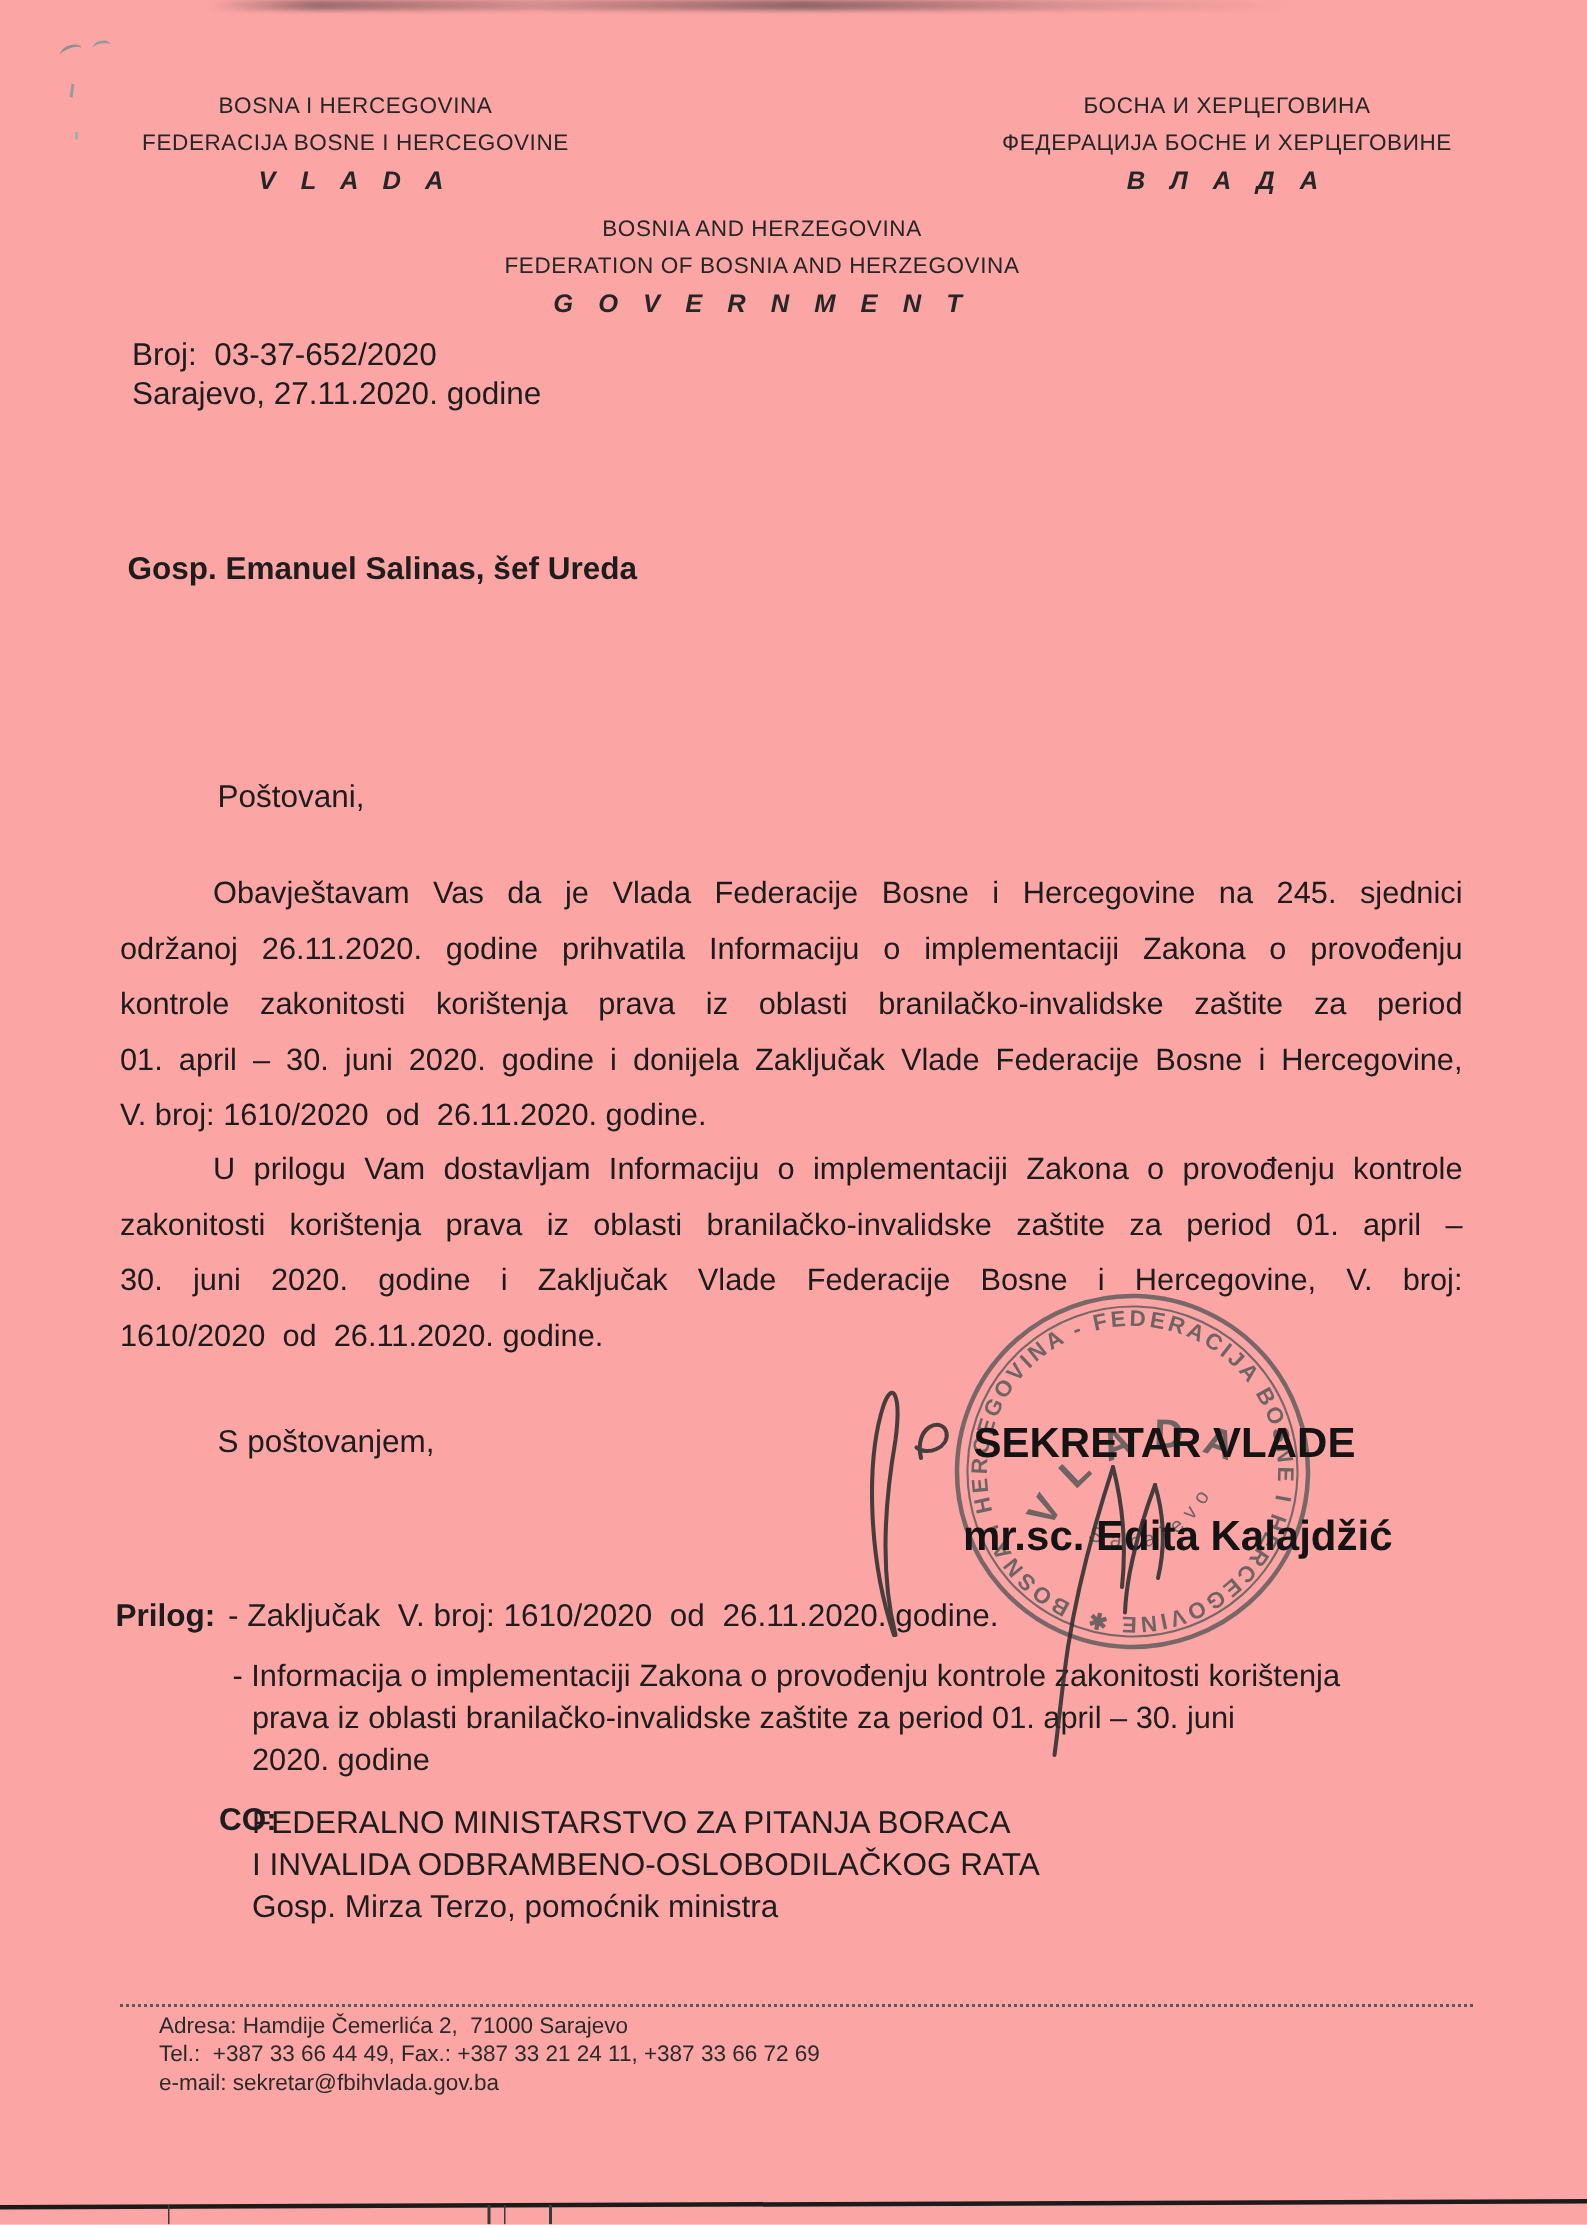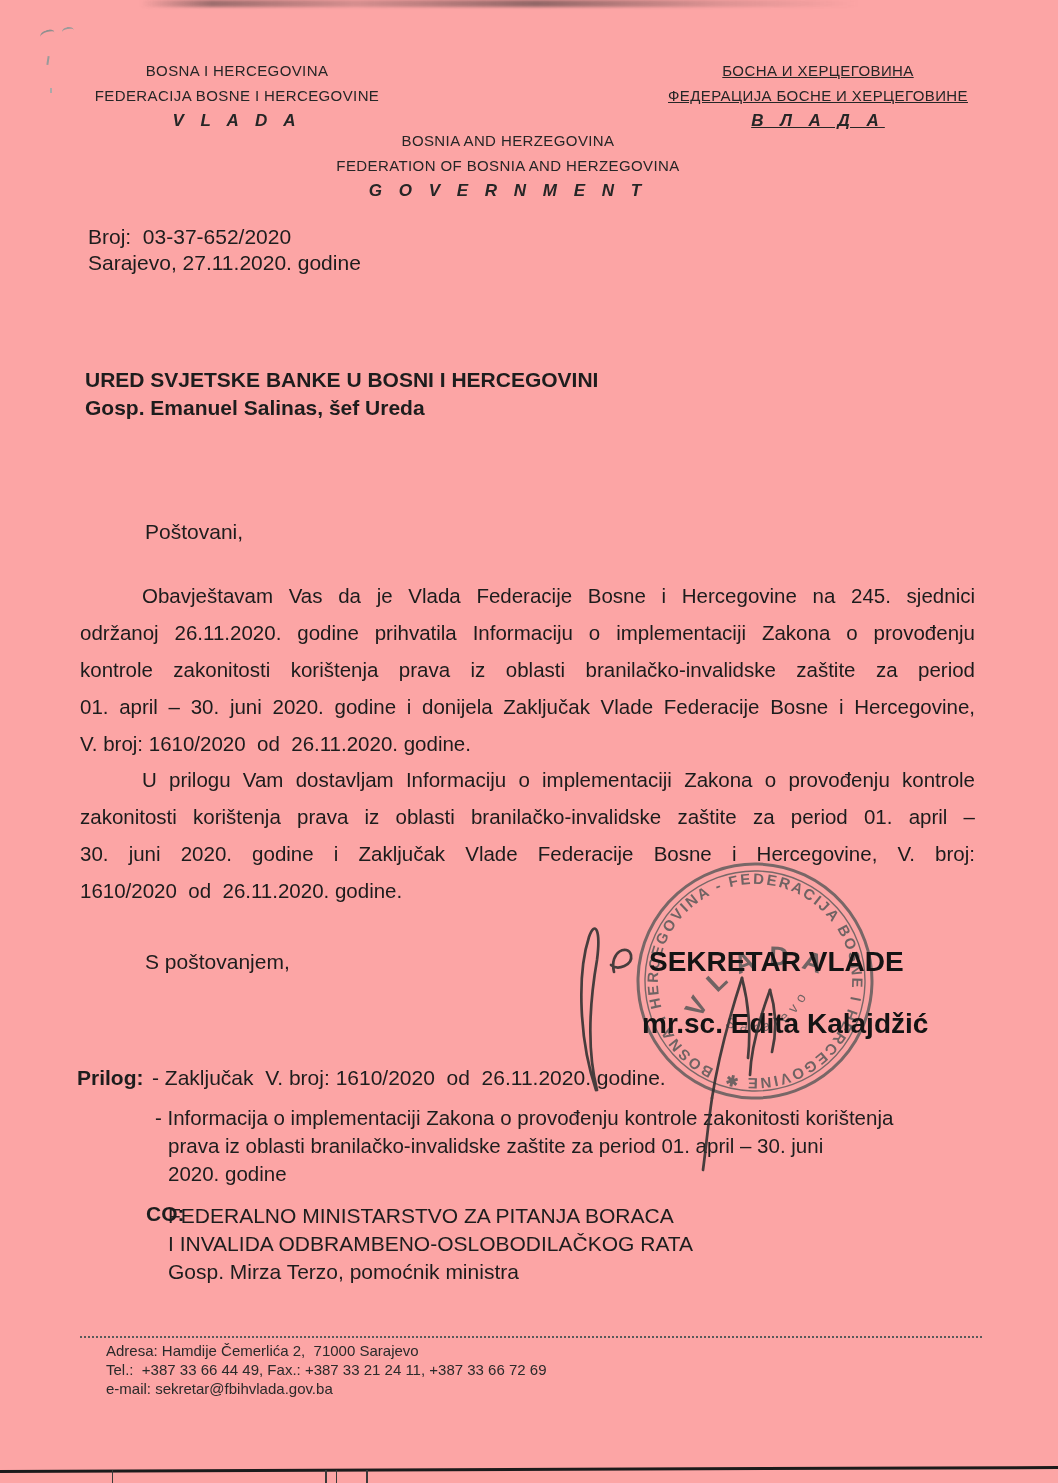--- a/index.html
+++ b/index.html
@@ -15,22 +15,22 @@
   .abs{position:absolute;}
   .b{font-weight:700;}
   .pre{white-space:pre-wrap;}
   .nowrap{white-space:nowrap;}
   .ctr{text-align:center;}
 
   
   .hdr{font-size:15px;line-height:25px;letter-spacing:.4px;color:#262626;}
   .hdr .org-line3{font-size:17px;font-weight:700;font-style:italic;letter-spacing:6px;}
   .hdr-left{left:77px;top:58px;width:320px;}
-  .hdr-right{left:658px;top:58px;width:320px;text-decoration:underline;}
-  .hdr-center{left:328px;top:128px;width:360px;}
+  .hdr-right{left:658px;top:58px;width:320px;}
+  .hdr-center{left:328px;top:140px;width:360px;}
 
   
   .ref{left:88px;top:224px;font-size:21px;line-height:26px;}
 
   
   .recipient{left:85px;top:366px;font-size:21px;line-height:28px;}
 
   .salutation{left:145px;top:520px;font-size:21px;}
 
   
@@ -101,21 +101,20 @@
     <div>FEDERATION OF BOSNIA AND HERZEGOVINA</div>
     <div class="org-line3">G O V E R N M E N T</div>
   </div>
 
   <div class="abs ref">
     <div class="pre">Broj:  03-37-652/2020</div>
     <div class="pre">Sarajevo, 27.11.2020. godine</div>
   </div>
 
   <div class="abs recipient">
-    <div class="b">URED SVJETSKE BANKE U BOSNI I HERCEGOVINI</div>
     <div class="b">Gosp. Emanuel Salinas, šef Ureda</div>
   </div>
 
   <div class="abs salutation">Poštovani,</div>
 
   <div class="abs para" style="left:80px;top:577px;">
     <div class="jline indent">Obavještavam Vas da je Vlada Federacije Bosne i Hercegovine na 245. sjednici</div>
     <div class="jline">održanoj 26.11.2020. godine prihvatila Informaciju o implementaciji Zakona o provođenju</div>
     <div class="jline">kontrole zakonitosti korištenja prava iz oblasti branilačko-invalidske zaštite za period</div>
     <div class="jline">01. april – 30. juni 2020. godine i donijela Zaključak Vlade Federacije Bosne i Hercegovine,</div>

